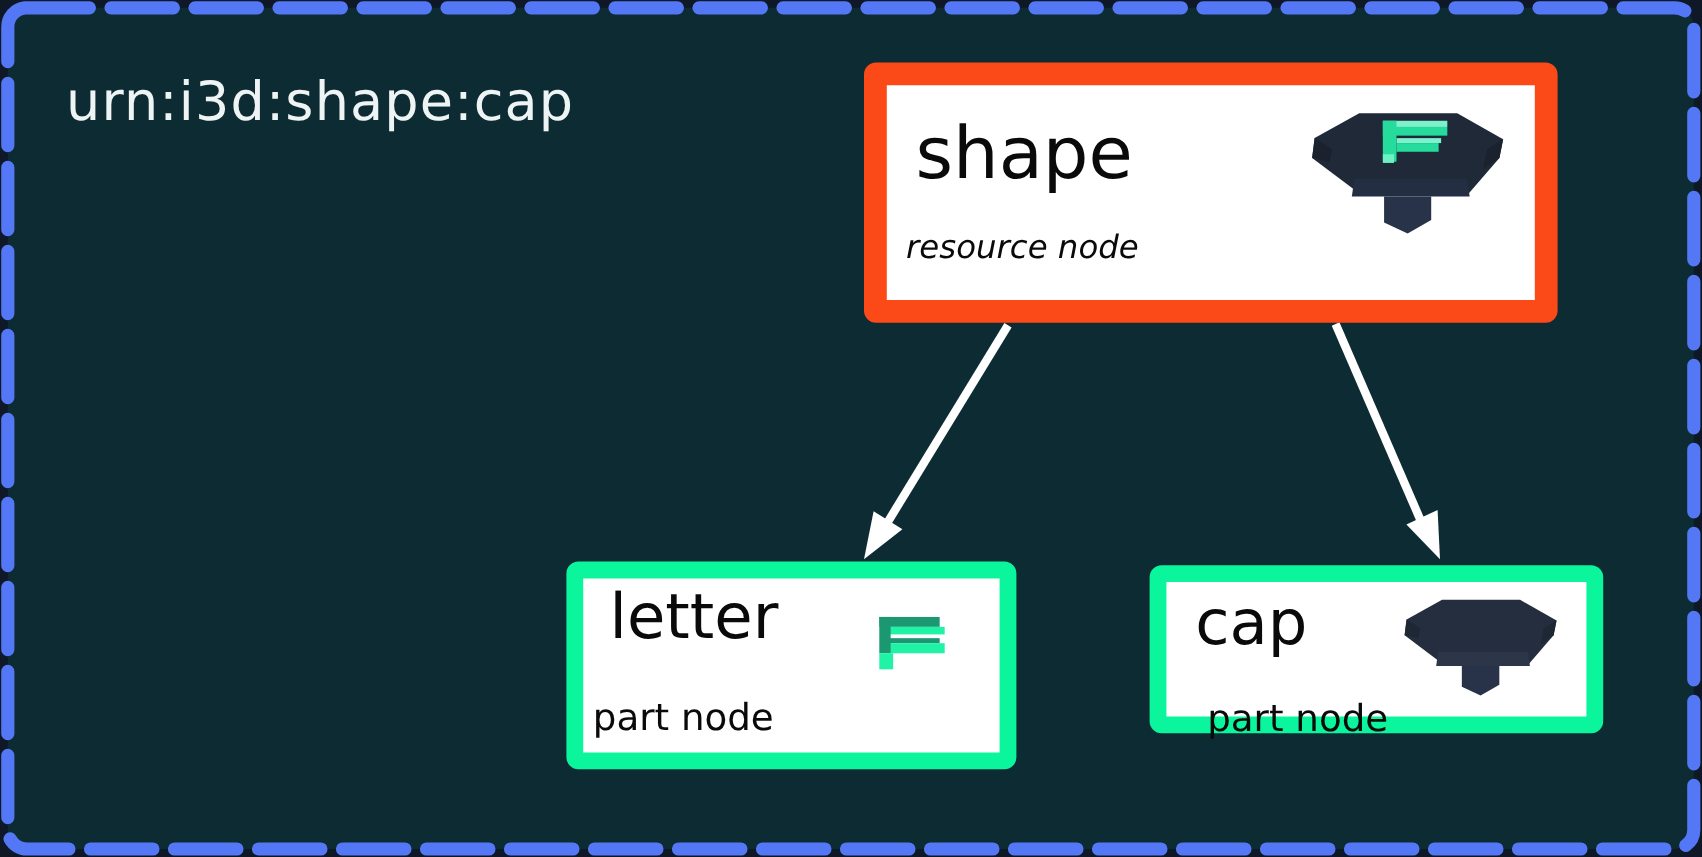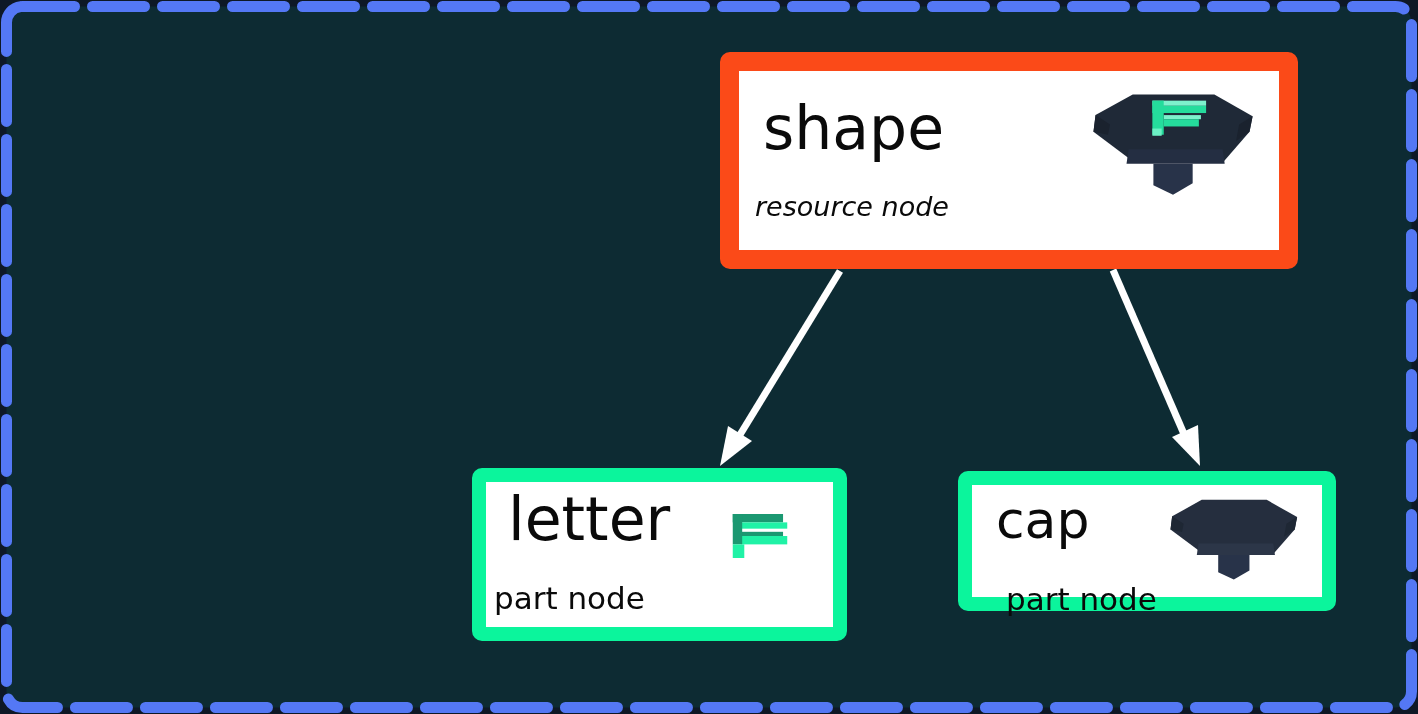--- a/index.html
+++ b/index.html
@@ -68,21 +68,21 @@
   .node-type {
     position: absolute;
     color: #0a0a0a;
     white-space: nowrap;
     line-height: 1.05;
   }
   #node-keycap .node-label { left: 24px; top: 26px; font-size: 60px; }
   #node-keycap .node-type  { left: 16px; top: 122px; font-size: 27px; font-style: italic; }
   #node-keycap .node-icon  { position: absolute; right: 14px; top: 10px; }
 
-  #node-letter .node-label { left: 22px; top: 6px; font-size: 60px; }
+  #node-letter .node-label { left: 22px; top: 6px; font-size: 52px; }
   #node-letter .node-type  { left: 8px; top: 100px; font-size: 31px; }
   #node-letter .node-icon  { position: absolute; left: 246px; top: 32px; }
 
   #node-cap .node-label    { left: 24px; top: 8px; font-size: 52px; }
   #node-cap .node-type     { left: 34px; top: 98px; font-size: 31px; }
   #node-cap .node-icon     { position: absolute; left: 187px; top: 4px; }
 
   svg { display: block; }
 </style>
 </head>
@@ -98,20 +98,21 @@
       <line x1="840" y1="271" x2="738" y2="438" stroke="#ffffff" stroke-width="7"></line>
       <polygon points="720,466 752,441 728,426" fill="#ffffff"></polygon>
     </g>
 
     <g>
       <line x1="1113" y1="270" x2="1184" y2="434" stroke="#ffffff" stroke-width="7"></line>
       <polygon points="1200,466 1198,425 1172,437" fill="#ffffff"></polygon>
     </g>
   </svg>
 
+  <div class="diagram-title">urn:i3d:shape:cap</div>
 
   <div id="node-keycap" class="node node-resource">
     <div class="node-inner">
       <span class="node-label">shape</span>
       <span class="node-type">resource node</span>
       <span class="node-icon">
         <svg width="186" height="124" viewBox="0 0 180 120">
 
           <polygon points="52,13 131,13 168,34 165,49 139,79 54,79 14,49 16,33" fill="#1f2937"></polygon>
 

